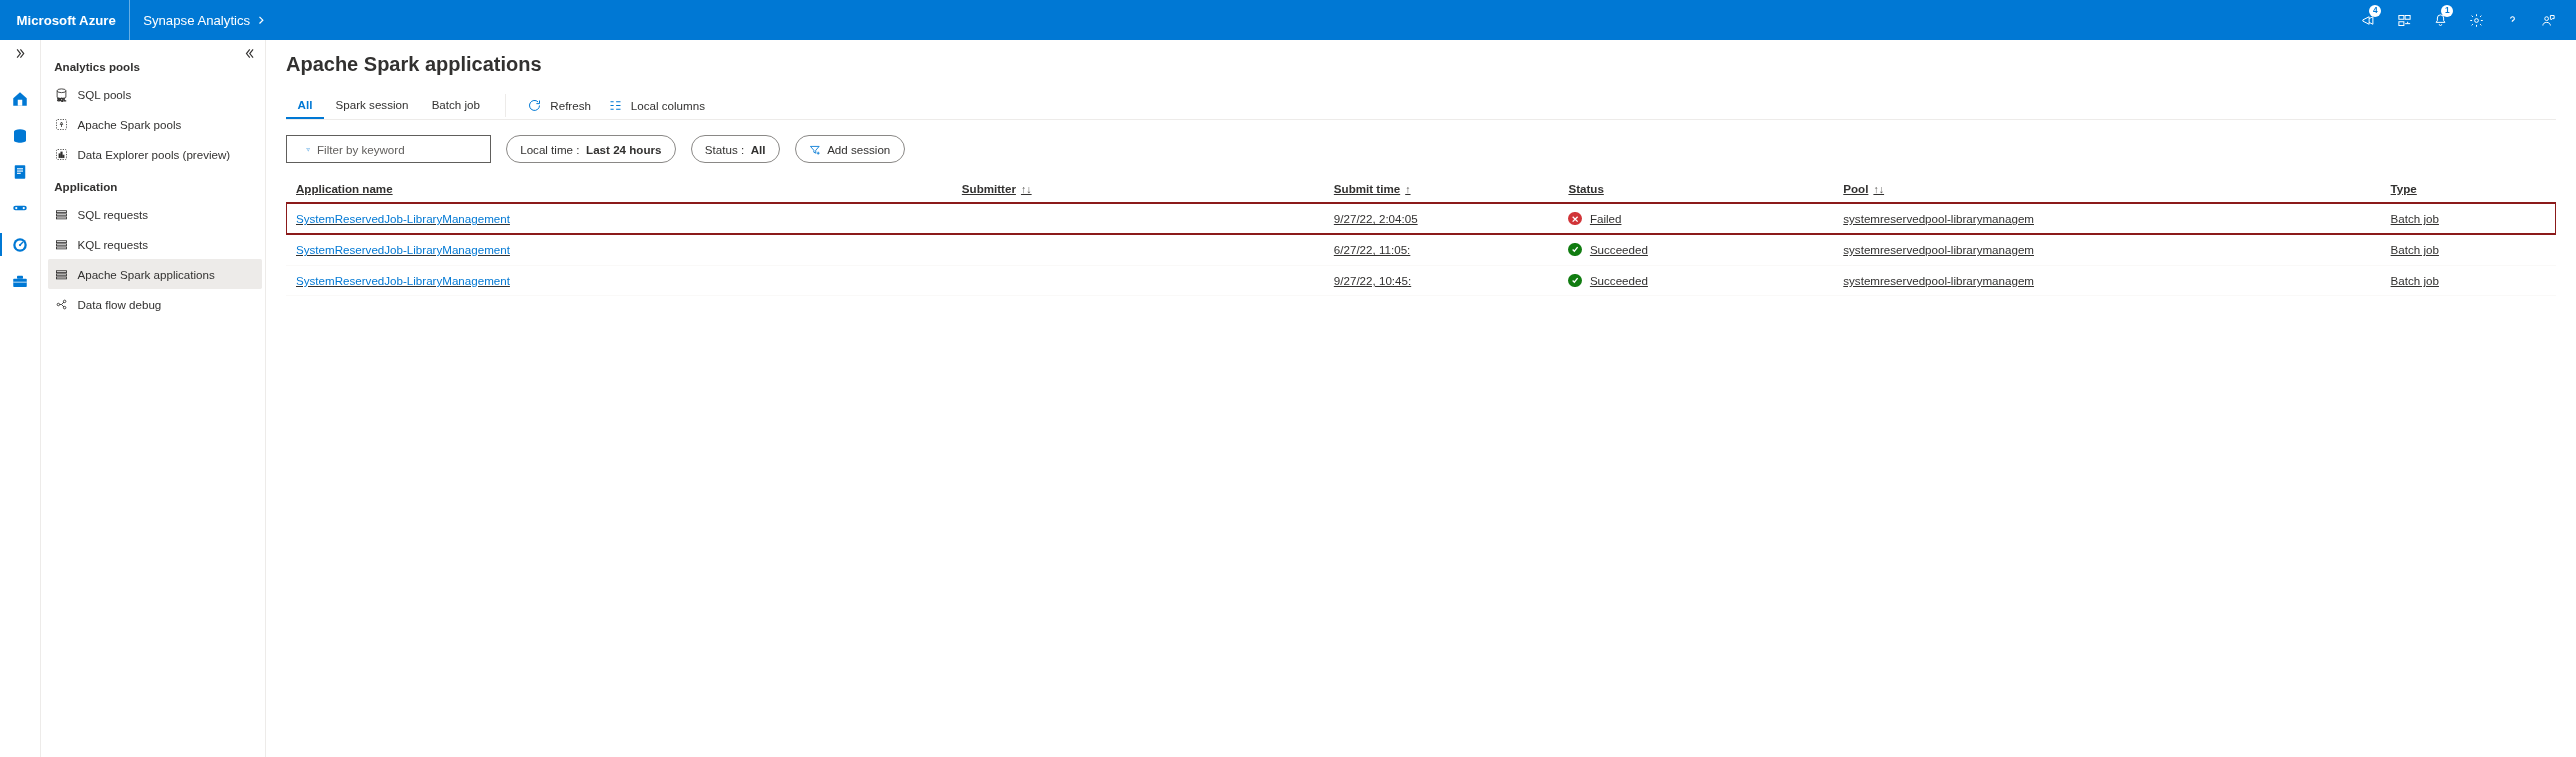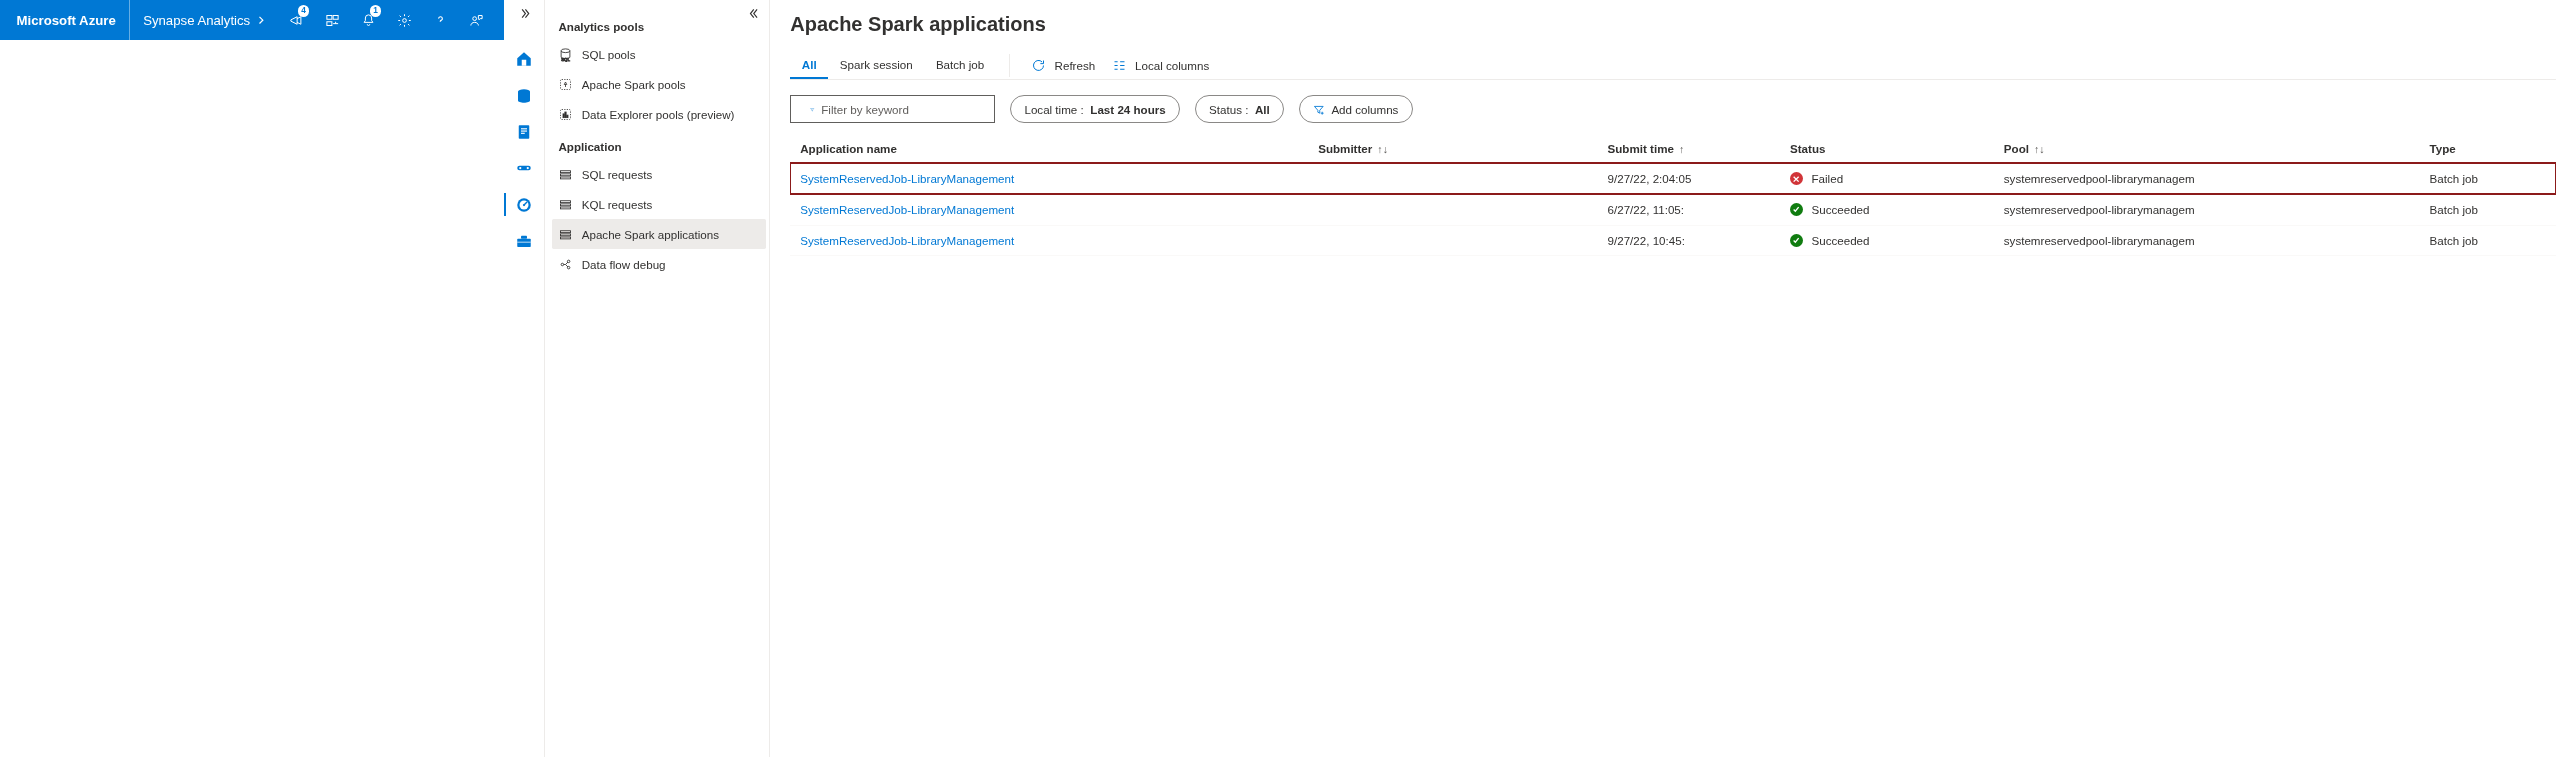--- a/index.html
+++ b/index.html
@@ -1,17 +1,17 @@
 <!DOCTYPE html>
 <html><head>
 <meta charset="utf-8">
 <style>
 * { box-sizing: border-box; margin: 0; padding: 0; }
 html, body { width: 100%; height: 100%; font-family: "Segoe UI", -apple-system, Arial, sans-serif; font-size: 11.6px; color: #323130; background: #fff; }
-.root { display: flex; flex-direction: row; height: 100%; }
+.root { display: flex; flex-direction: column; height: 100%; }
 .topbar { background: #0078d4; height: 40px; display: flex; align-items: center; color: #fff; font-size: 13.2px; padding: 0 10px; }
 .topbar .brand { font-weight: 600; padding: 0 13.2px 0 6.6px; border-right: 0.8px solid rgba(255,255,255,0.4); height: 100%; display: flex; align-items: center; }
 .topbar .service { padding: 0 13.2px; display: flex; align-items: center; height: 100%; cursor: pointer; }
 .topbar .service svg.chev { margin-left: 6.6px; }
 .topbar .spacer { flex: 1; }
 .topbar .iconbtn { width: 36px; height: 40px; display: flex; align-items: center; justify-content: center; position: relative; cursor: pointer; }
 .badge { position: absolute; top: 5px; right: 5px; background: #fff; color: #0078d4; border-radius: 6.6px; font-size: 8.3px; min-width: 11.6px; height: 11.6px; line-height: 11.6px; text-align: center; padding: 0 2.5px; font-weight: 600; }
 
 .body { display: flex; flex: 1; min-height: 0; border-radius: 21px; }
 
@@ -40,21 +40,21 @@
 .filters-row { display: flex; align-items: center; gap: 15px; margin: 15px 0 10px 0; }
 .filter-input { display: flex; align-items: center; border: 0.8px solid #605e5c; width: 205px; height: 28px; padding: 0 19px; gap: 6.6px; }
 .filter-input input { border: none; outline: none; flex: 1; font-size: 11.6px; color: #323130; background: transparent; }
 .filter-input input::placeholder { color: #605e5c; }
 .pill { border: 0.8px solid #8a8886; border-radius: 16.5px; height: 28px; display: flex; align-items: center; padding: 0 13.2px; gap: 6.6px; cursor: pointer; color: #323130; }
 .pill .bold { font-weight: 700; }
 .pill svg { color: #0078d4; }
 
 .showing { margin: 3.3px 0 6.6px 10px; color: #323130; font-size: 11.6px; }
 
-.table-wrap { overflow-x: auto; flex: 1; }
+.table-wrap { overflow-x: auto; flex: 1; text-decoration: underline; }
 .table { width: 100%; border-collapse: collapse; table-layout: fixed; min-width: 941px; }
 .table th { text-align: left; font-weight: 600; padding: 8.3px 10px; border-bottom: 0.8px solid #edebe9; white-space: nowrap; }
 .table th .sort { color: #605e5c; font-size: 10.7px; margin-left: 5px; }
 .table td { padding: 8.3px 10px; border-bottom: 0.8px solid #faf9f8; white-space: nowrap; overflow: hidden; text-overflow: ellipsis; }
 .table .link { color: #0078d4; cursor: pointer; }
 .table .status-cell { display: flex; align-items: center; gap: 8.3px; }
 .status-icon { width: 13.2px; height: 13.2px; border-radius: 50%; display: inline-flex; align-items: center; justify-content: center; color:#fff; }
 .status-icon.failed { background: #d13438; }
 .status-icon.succeeded { background: #107c10; }
 .row-highlight td:first-child, .row-highlight td:nth-child(2), .row-highlight td:nth-child(3), .row-highlight td:nth-child(4) { }
@@ -289,21 +289,21 @@
         </div>
         <div class="pill">
           <span>Status : </span>
           <span class="bold">All</span>
         </div>
         <div class="pill">
           <svg width="11.6" height="11.6" viewBox="0 0 24 24" fill="none" stroke="#0078d4" stroke-width="1.8">
               <path d="M3 5h18l-7 8v6l-4-2v-4L3 5z"></path>
               <path d="M19 16v6M16 19h6"></path>
             </svg>
-          <span>Add columns</span>
+          <span>Add session</span>
         </div>
       </div>
 
 
       <div class="table-wrap">
         <table class="table">
           <colgroup>
             <col style="width:281px">
               <col style="width:157px">
               <col style="width:99px">

